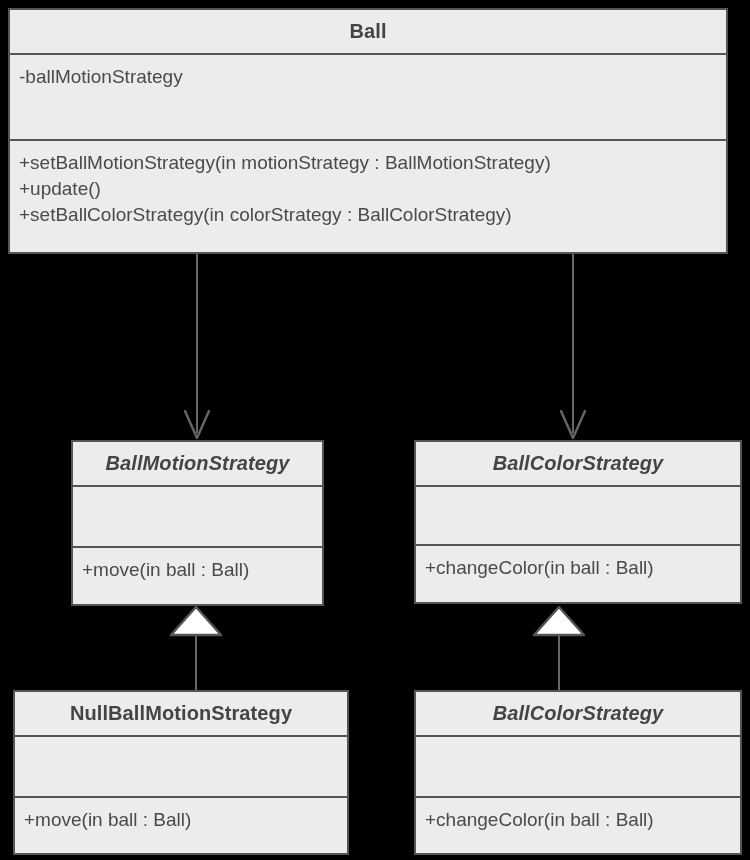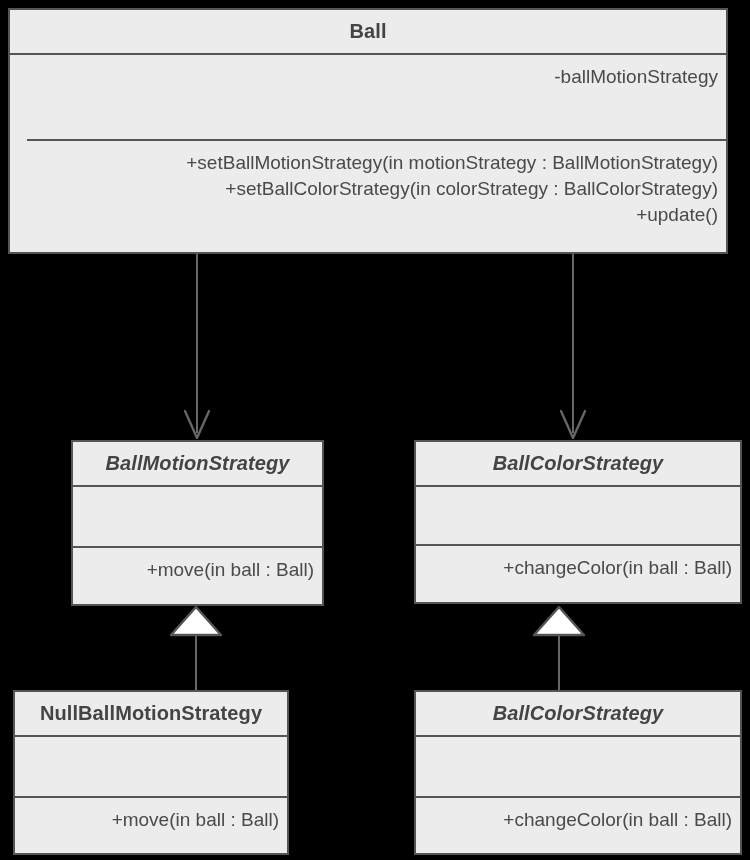--- a/index.html
+++ b/index.html
@@ -39,21 +39,20 @@
     font-style: italic;
   }
   .uml-compartment {
     border-top: 2px solid #555555;
     color: #4a4a4a;
     font-size: 19px;
     line-height: 26px;
     padding: 9px 8px 9px 9px;
     box-sizing: border-box;
     white-space: nowrap;
-    text-align: right;
   }
   .uml-compartment.empty {
     min-height: 46px;
   }
   .uml-compartment .member {
     display: block;
   }
 
   
   .conn-line {
@@ -89,44 +88,44 @@
   <div class="conn-line" style="left:558px; top:634px; height:58px;"></div>
   <svg class="conn-svg" style="left:531px; top:604px;" width="56" height="34" viewBox="0 0 56 34">
     <path d="M28 3 L53 31 L3 31 Z" fill="#ffffff" stroke="#555555" stroke-width="2.4" stroke-linejoin="round"></path>
   </svg>
 
   <div class="uml-class" style="left:8px; top:8px; width:720px; height:246px;">
     <div class="uml-title">Ball</div>
     <div class="uml-compartment" style="height:86px;">
       <span class="member">-ballMotionStrategy</span>
     </div>
-    <div class="uml-compartment" style="flex:1;margin-left:17px;">
+    <div class="uml-compartment" style="flex:1;">
       <span class="member">+setBallMotionStrategy(in motionStrategy : BallMotionStrategy)</span>
+      <span class="member">+update()</span>
       <span class="member">+setBallColorStrategy(in colorStrategy : BallColorStrategy)</span>
-      <span class="member">+update()</span>
     </div>
   </div>
 
   <div class="uml-class" style="left:71px; top:440px; width:253px; height:166px;">
     <div class="uml-title abstract">BallMotionStrategy</div>
     <div class="uml-compartment empty" style="flex:1;"></div>
     <div class="uml-compartment" style="height:58px;">
       <span class="member">+move(in ball : Ball)</span>
     </div>
   </div>
 
   <div class="uml-class" style="left:414px; top:440px; width:328px; height:164px;">
     <div class="uml-title abstract">BallColorStrategy</div>
     <div class="uml-compartment empty" style="flex:1;"></div>
     <div class="uml-compartment" style="height:58px;">
       <span class="member">+changeColor(in ball : Ball)</span>
     </div>
   </div>
 
-  <div class="uml-class" style="left:13px; top:690px; width:276px; height:165px;">
+  <div class="uml-class" style="left:13px; top:690px; width:336px; height:165px;">
     <div class="uml-title">NullBallMotionStrategy</div>
     <div class="uml-compartment empty" style="flex:1;"></div>
     <div class="uml-compartment" style="height:57px;">
       <span class="member">+move(in ball : Ball)</span>
     </div>
   </div>
 
   <div class="uml-class" style="left:414px; top:690px; width:328px; height:165px;">
     <div class="uml-title abstract">BallColorStrategy</div>
     <div class="uml-compartment empty" style="flex:1;"></div>

